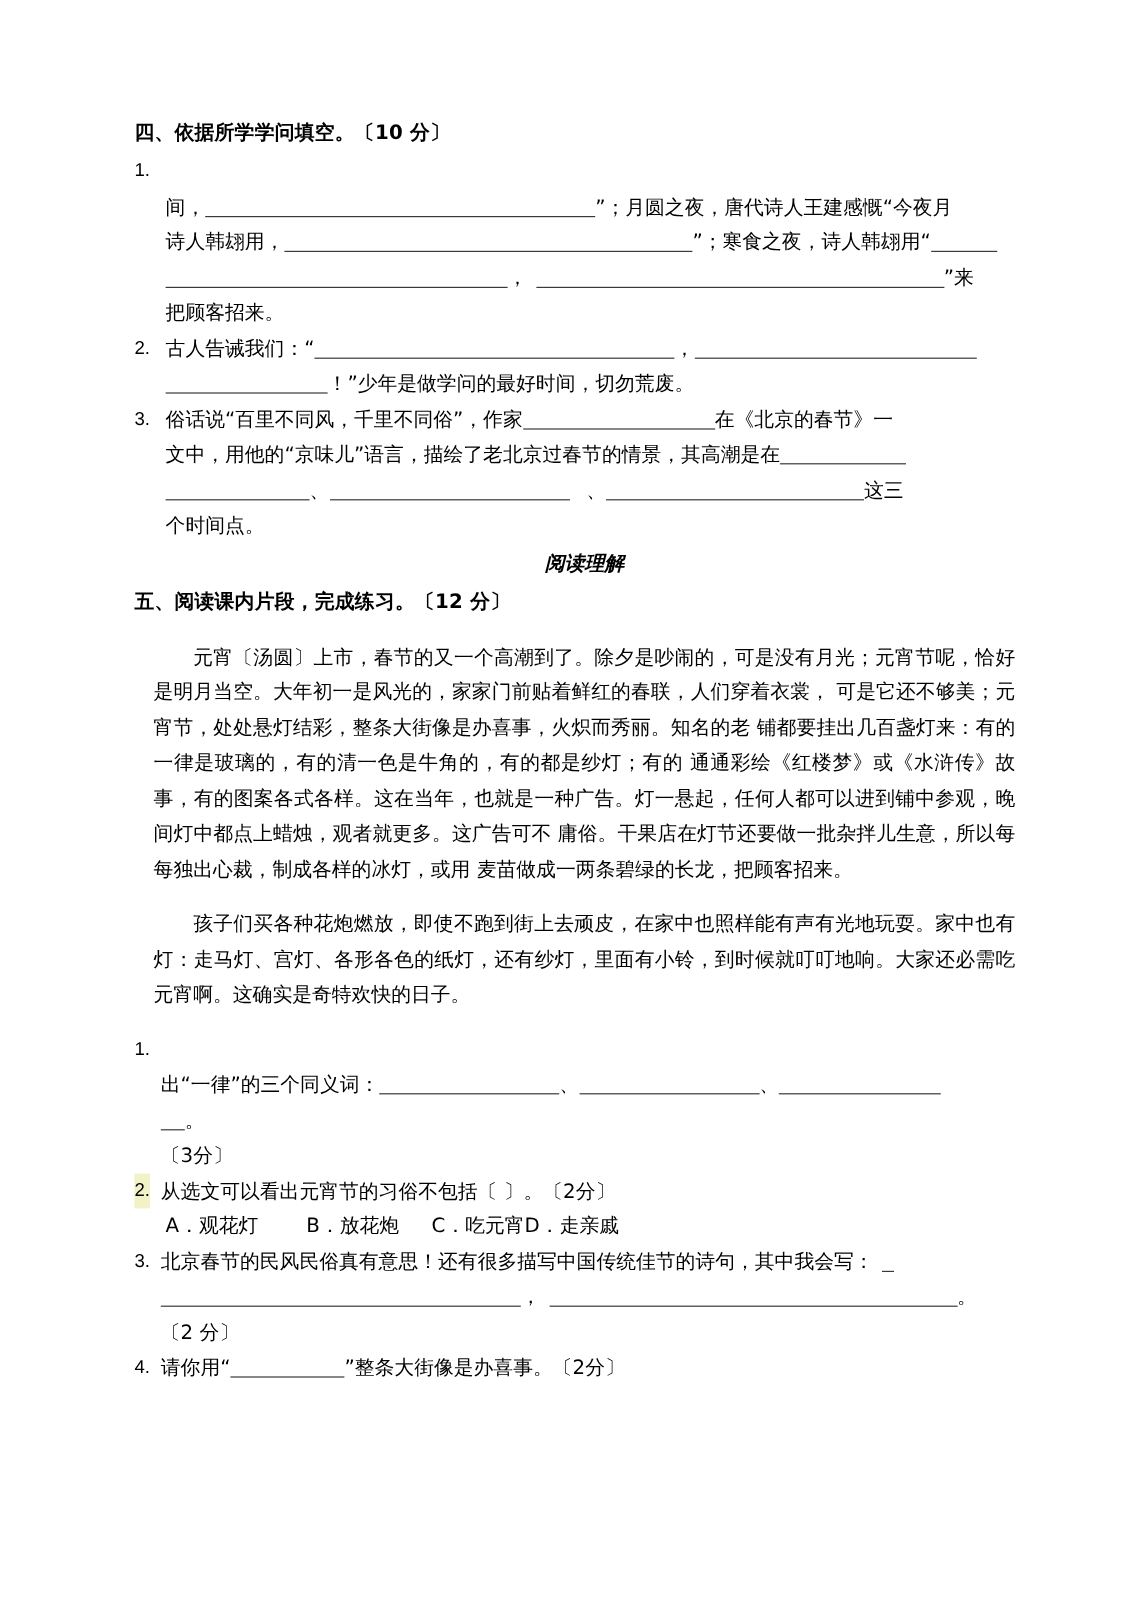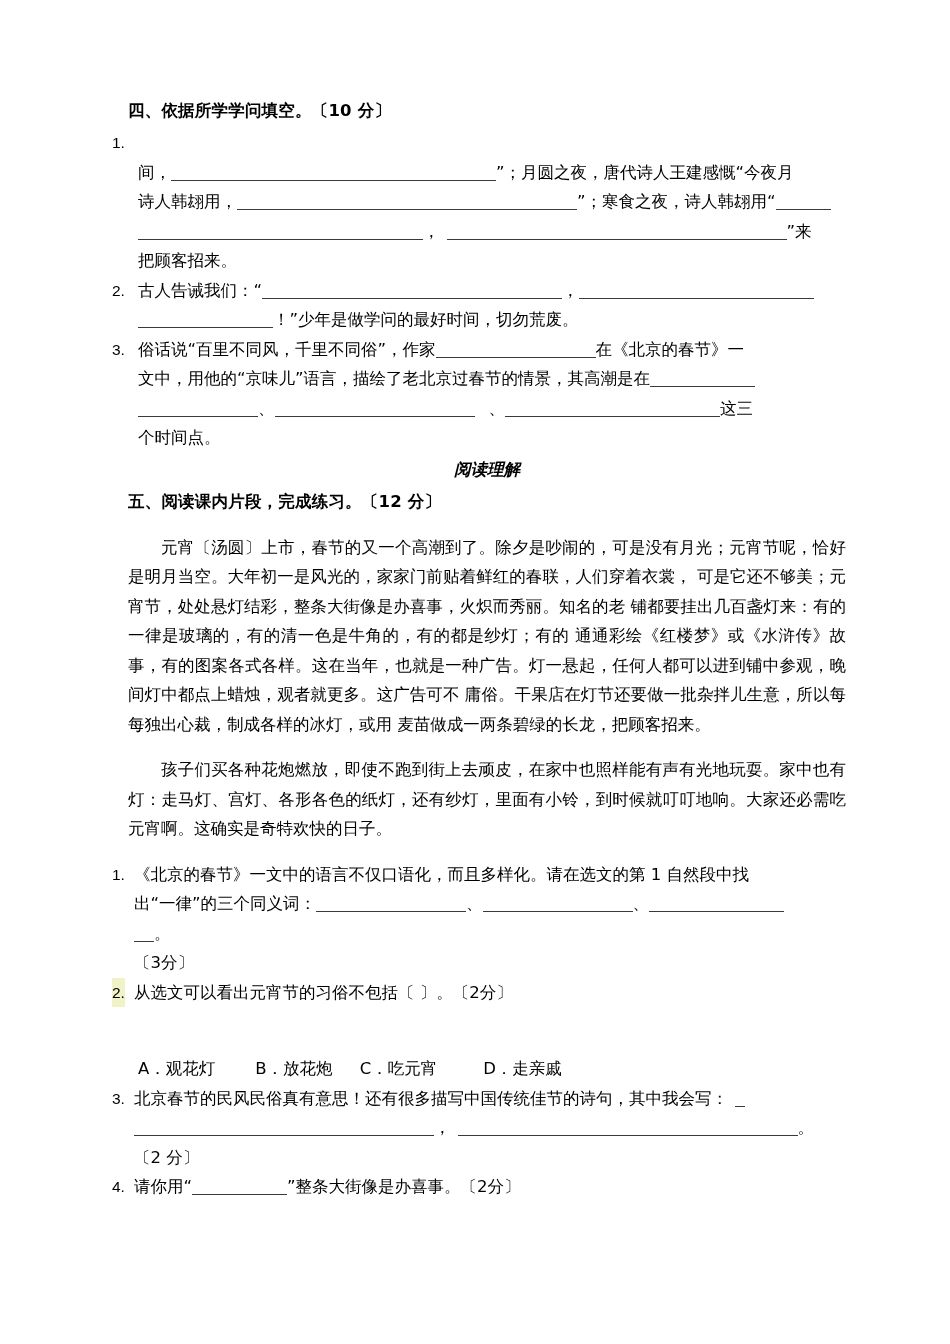--- a/index.html
+++ b/index.html
@@ -27,21 +27,21 @@
     top: 96px;
     width: 750px;
   }
 
   
   .sec-title {
     font-weight: bold;
     font-size: 16.5px;
     line-height: 30px;
     letter-spacing: 0.2px;
-    margin: 0 0 2px 16px;
+    margin: 0 0 2px 0;
   }
   .center-title {
     font-weight: bold;
     font-size: 16.5px;
     line-height: 30px;
     text-align: center;
     margin: 2px 0 2px 0;
     font-style: italic;
   }
   .q {
@@ -96,23 +96,23 @@
 
   .hl { background: #f2f2c8; }
 
   .opt-row {
     font-size: 16.5px;
     line-height: 29.5px;
     padding-left: 26px;
     margin: 0;
   }
   .opt { display: inline-block; }
-  .opt.sp1 { margin-right: 40px; margin-top: 47px; }
+  .opt.sp1 { margin-right: 40px; }
   .opt.sp2 { margin-right: 27px; }
-  .opt.sp3 { margin-right: 46px; }
+  .opt.sp3 { }
   .thin-sp { display:inline-block; width: 7px; }
   .wide-sp { display:inline-block; width: 14px; }
 </style>
 </head>
 <body>
 
 <div class="page">
   <div class="content">
 
     <div class="sec-title">四、依据所学学问填空。〔10  分〕</div>
@@ -142,21 +142,21 @@
 
     <div class="center-title">阅读理解</div>
 
     <div class="sec-title">五、阅读课内片段，完成练习。〔12 分〕</div>
 
     <div class="para">元宵〔汤圆〕上市，春节的又一个高潮到了。除夕是吵闹的，可是没有月光；元宵节呢，恰好是明月当空。大年初一是风光的，家家门前贴着鲜红的春联，人们穿着衣裳， 可是它还不够美；元宵节，处处悬灯结彩，整条大街像是办喜事，火炽而秀丽。知名的老 铺都要挂出几百盏灯来：有的一律是玻璃的，有的清一色是牛角的，有的都是纱灯；有的 通通彩绘《红楼梦》或《水浒传》故事，有的图案各式各样。这在当年，也就是一种广告。灯一悬起，任何人都可以进到铺中参观，晚间灯中都点上蜡烛，观者就更多。这广告可不 庸俗。干果店在灯节还要做一批杂拌儿生意，所以每每独出心裁，制成各样的冰灯，或用 麦苗做成一两条碧绿的长龙，把顾客招来。</div>
     <div class="para">孩子们买各种花炮燃放，即使不跑到街上去顽皮，在家中也照样能有声有光地玩耍。家中也有灯：走马灯、宫灯、各形各色的纸灯，还有纱灯，里面有小铃，到时候就叮叮地响。大家还必需吃元宵啊。这确实是奇特欢快的日子。</div>
 
     <div class="q tight">
       <span class="num">1.</span>
-      <span>《北京的春节》一文中的语言不仅口语化，而且多样化。请在选文的第 1 自然段中找</span><br>
+      <br>
       <span>出“一律”的三个同义词：</span><span class="blank b150"></span><span>、</span><span class="blank b150"></span><span>、</span><span class="blank b135"></span><br>
       <span class="blank b20"></span><span>。</span><br>
       <span>〔3分〕</span>
     </div>
 
     <div class="q tight">
       <span class="num hl">2.</span>
       <span>从选文可以看出元宵节的习俗不包括〔      〕。〔2分〕</span>
     </div>
     <div class="opt-row">

